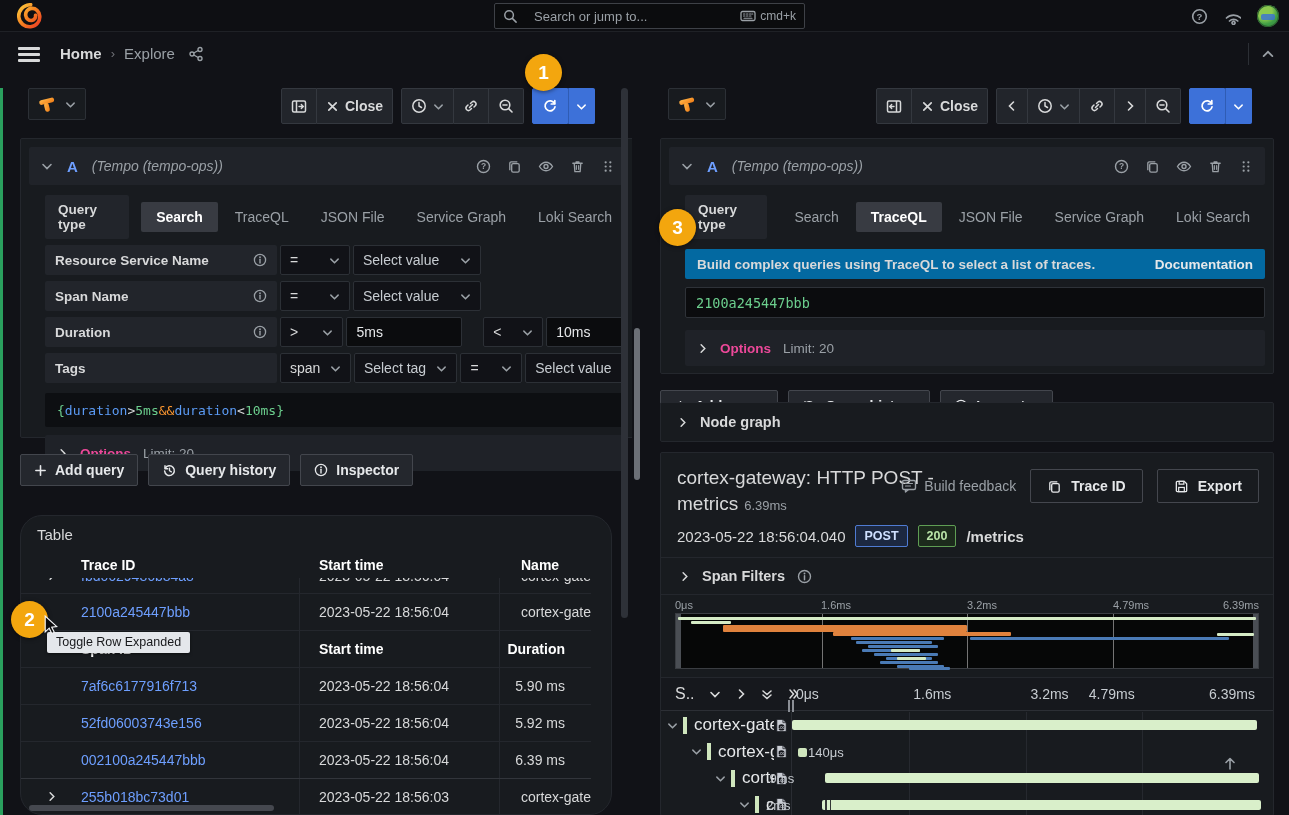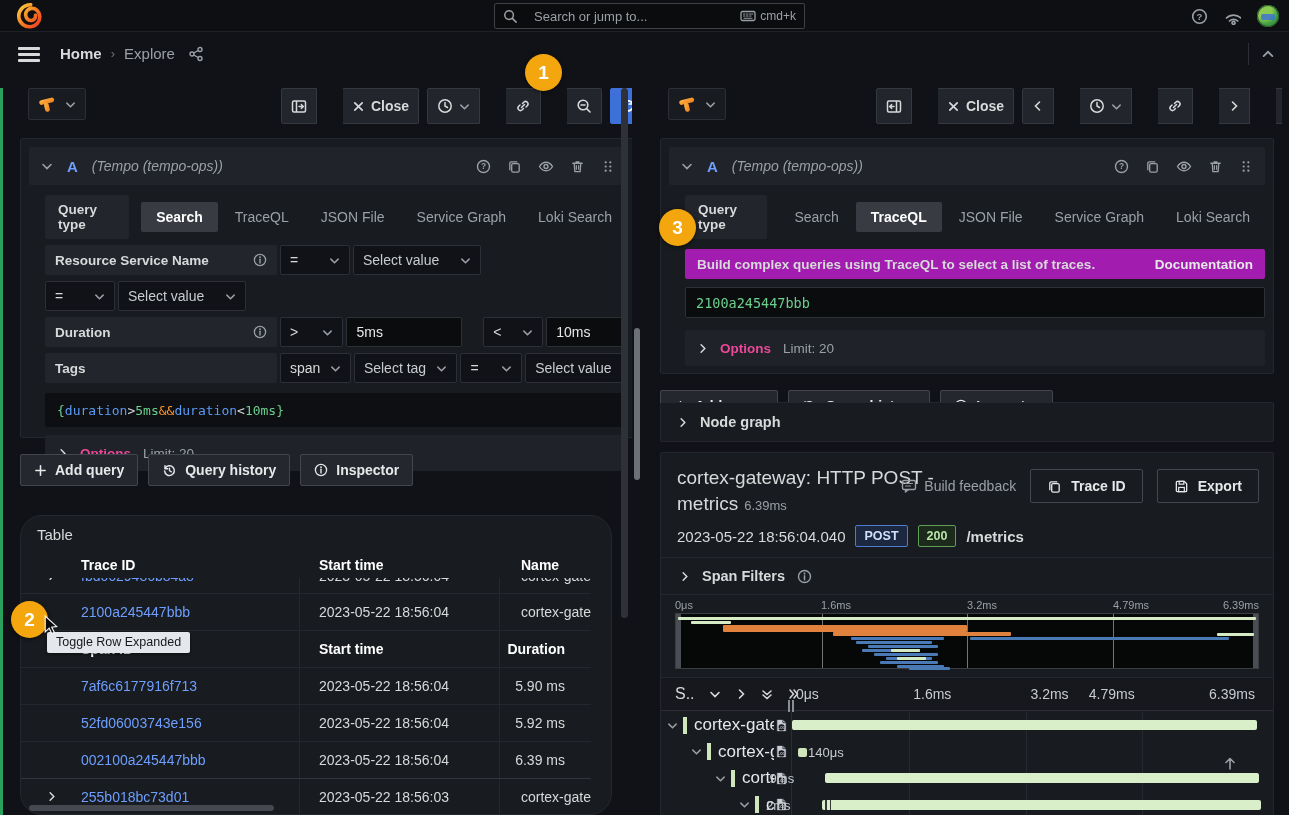--- a/index.html
+++ b/index.html
@@ -42,21 +42,21 @@
   
   .left-stripe { position:absolute; left:0; top:88px; width:3px; height:727px; background:#2aa05e; }
   .pane { position:absolute; top:76px; bottom:0; overflow:hidden; }
   .pane-left  { left:4px;  width:628px; }
   .pane-right { left:646px; width:636px; }
 
   .toolbar { position:absolute; top:12px; height:32px; display:flex; align-items:center; }
   .ds-btn { display:flex; align-items:center; gap:8px; height:32px; padding:0 9px;
     background:#181b1f; border:1px solid #2c3036; border-radius:2px; cursor:pointer; }
   .tb-right { position:absolute; top:12px; display:flex; align-items:center; gap:8px; }
-  .btn-group { display:flex; align-items:stretch; height:36px;gap:26px; }
+  .btn-group { display:flex; align-items:stretch; height:36px; }
   .tb-btn { display:flex; align-items:center; gap:6px; padding:0 9px;
     background:#22252b; border:1px solid #34383f; color:#d8d9da; font-weight:700; font-size:14px; cursor:pointer; }
   .btn-group .tb-btn + .tb-btn { border-left:none; }
   .btn-group .tb-btn:first-child { border-radius:2px 0 0 2px; }
   .btn-group .tb-btn:last-child  { border-radius:0 2px 2px 0; }
   .btn-blue { background:#3d71d9; border:1px solid #3d71d9; color:#fff; }
   .btn-blue.caret { padding:0 7px; }
 
   
   .card { position:absolute; background:#181b1f; border:1px solid #24272d; border-radius:2px; }
@@ -110,21 +110,21 @@
   .clipwrap .trow { margin-top:-21px; }
   .subhead { font-weight:700; color:#fff; }
   .c-dur { flex:1; text-align:right; padding-right:26px; }
   .hscroll { position:absolute; left:8px; bottom:3px; width:245px; height:6px; border-radius:3px; background:#45484f; }
 
   
   .vscroll-dark  { position:absolute; left:621px; top:88px; width:7px; height:530px; border-radius:4px; background:#2e3138; }
   .vscroll-light { position:absolute; left:634px; top:328px; width:6px; height:152px; border-radius:3px; background:#6c7077; }
 
   
-  .hintbar { margin:10px 8px 0 24px; height:30px; background:#a21caf; border-radius:2px;
+  .hintbar { margin:10px 8px 0 24px; height:30px; background:#0369a1; border-radius:2px;
     display:flex; align-items:center; padding:0 12px; font-size:13.5px; font-weight:700; color:#d8d9da;gap:43px; }
   .hintbar .doc { margin-left:auto; font-weight:700; color:#e6e8ea; cursor:pointer; }
   .tql-input { margin:8px 8px 0 24px; height:31px; background:#0b0c0e; border:1px solid #2e3238;
     border-radius:2px; display:flex; align-items:center; padding:0 10px;
     color:#6ccf8e; font-size:13.5px; }
 
   .collapse-card { display:flex; align-items:center; gap:12px; padding:0 16px; font-weight:700; font-size:14.5px; }
 
   
   .trace-title { position:absolute; left:16px; top:12px; width:330px; font-size:19px; line-height:26px; color:#d8d9da; font-weight:400; }
@@ -496,20 +496,26 @@
         </div>
       <div class="sel" style="width:128px">
           <span class="ph">Select value</span>
         <svg class="ic" style="margin-left:auto" width="11" height="11" viewBox="0 0 12 12" color="#9aa0a6">
             <use href="#i-chev-down"></use>
           </svg>
         </div>
     </div>
 
     <div class="formrow">
+      <div class="flabel">
+          <span>Span Name</span>
+        <svg class="ic inf" width="14" height="14" viewBox="0 0 14 14" color="#9aa0a6">
+            <use href="#i-info"></use>
+          </svg>
+        </div>
       <div class="sel" style="width:70px">
           <span>=</span>
         <svg class="ic" style="margin-left:auto" width="11" height="11" viewBox="0 0 12 12" color="#9aa0a6">
             <use href="#i-chev-down"></use>
           </svg>
         </div>
       <div class="sel" style="width:128px">
           <span class="ph">Select value</span>
         <svg class="ic" style="margin-left:auto" width="11" height="11" viewBox="0 0 12 12" color="#9aa0a6">
             <use href="#i-chev-down"></use>

